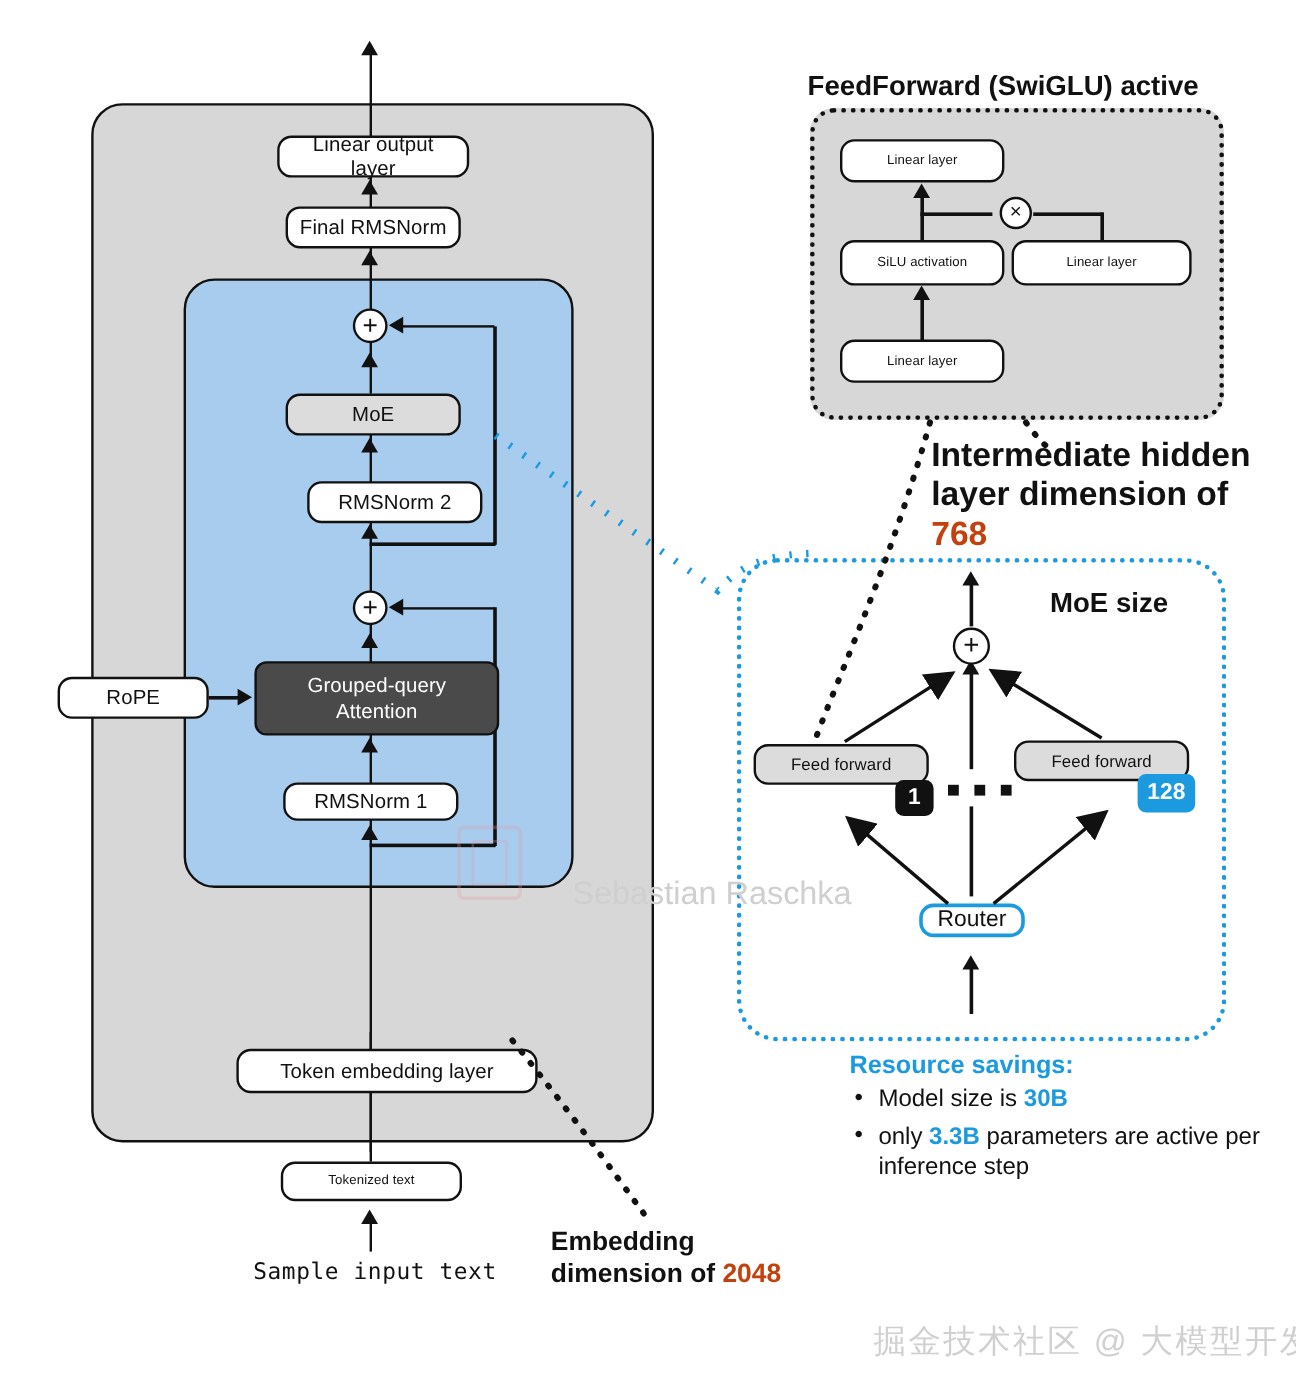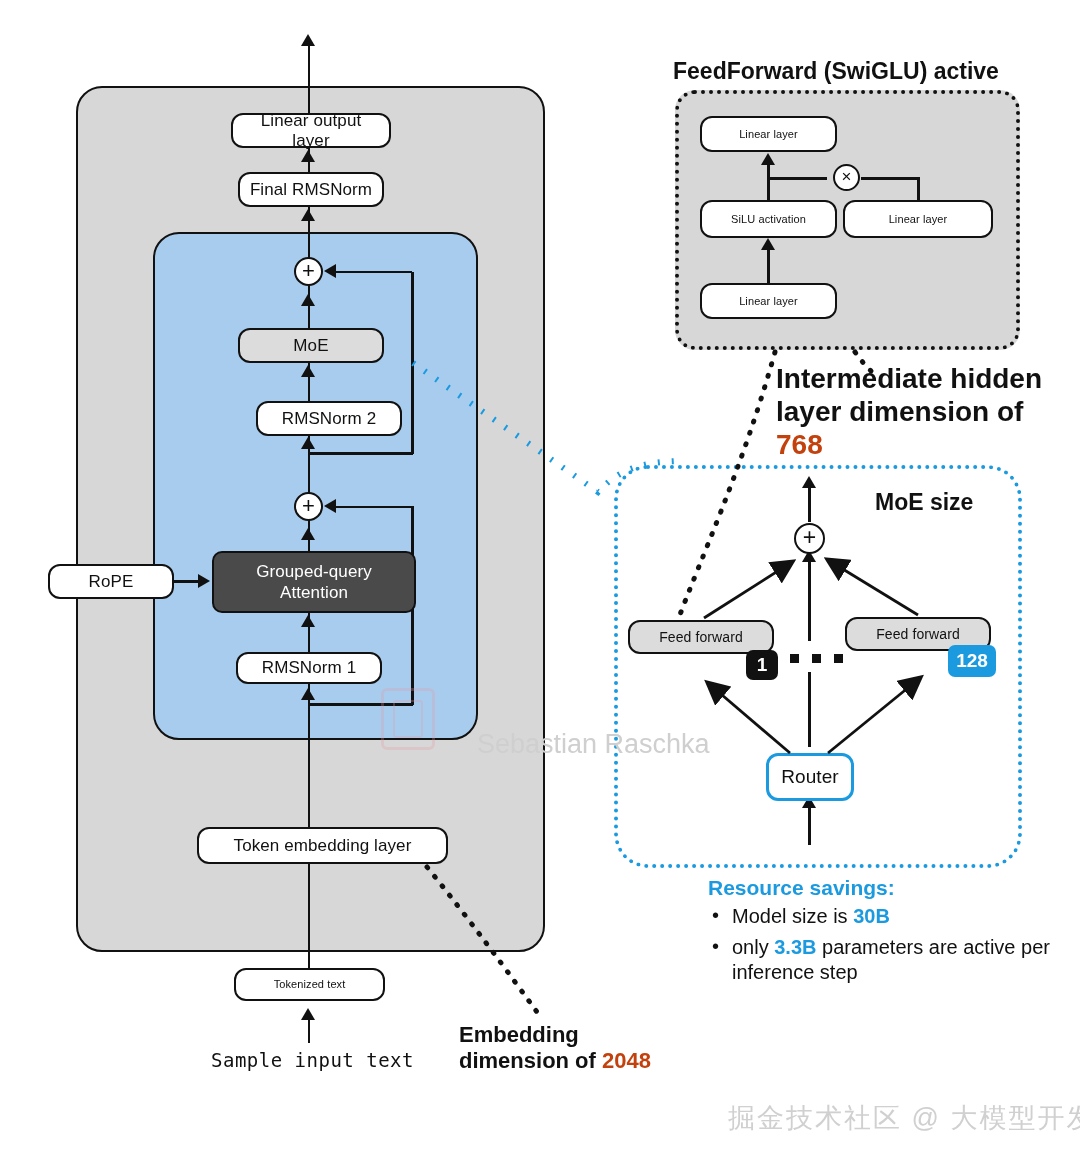--- a/index.html
+++ b/index.html
@@ -239,21 +239,21 @@
 
   <div class="node" style="left:48px; top:564px; width:126px; height:35px;">RoPE</div>
   <div class="ln h" style="left:174px; top:580px; width:26px;"></div>
   <div class="arrowhead right" style="left:198px; top:574px;"></div>
 
   <div class="node" style="left:236px; top:652px; width:146px; height:32px;">RMSNorm 1</div>
 
   <div class="arrowhead up" style="left:301px; top:615px;"></div>
   <div class="arrowhead up" style="left:301px; top:688px;"></div>
 
-  <div class="node" style="left:197px; top:827px; width:251px; height:37px;">Token embedding layer</div>
+  <div class="node" style="left:197px; top:874px; width:251px; height:37px;">Token embedding layer</div>
 
   <div class="node small" style="left:234px; top:968px; width:151px; height:33px;">Tokenized text</div>
 
   <div class="ln v" style="left:307.7px; top:1013px; height:30px;"></div>
   <div class="arrowhead up" style="left:301px; top:1008px;"></div>
 
   <div class="mono" style="left:211px; top:1049px;">Sample input text</div>
 
   <div class="caption" style="left:459px; top:1022px; font-size:22px;">
     <span>Embedding</span><br>
@@ -311,21 +311,21 @@
     <i></i>
     <i></i>
   </div>
 
   <div class="node gray tiny" style="left:628px; top:620px; width:146px; height:34px;">Feed forward</div>
   <div class="badge dark" style="left:746px; top:650px; width:32px; height:30px;">1</div>
 
   <div class="node gray tiny" style="left:845px; top:617px; width:146px; height:34px;">Feed forward</div>
   <div class="badge blue" style="left:948px; top:645px; width:48px; height:32px;">128</div>
 
-  <div class="node blueborder" style="left:766px; top:753px; width:88px; height:48px; font-size:19px;">Router</div>
+  <div class="node blueborder" style="left:766px; top:753px; width:88px; height:28px; font-size:19px;">Router</div>
 
   <div class="ln v" style="left:808px; top:800px; height:45px;"></div>
   <div class="arrowhead up" style="left:801.5px; top:796px;"></div>
 
   <div class="wm-logo" style="left:381px; top:688px;"></div>
   <div class="watermark name" style="left:460px; top:729px;margin-left:17px;">Sebastian Raschka</div>
   <div class="watermark cn" style="left:728px; top:1100px;">掘金技术社区 @ 大模型开发</div>
 
   <div class="savings" style="left:708px; top:876px; width:352px;">
     <div class="title">Resource savings:</div>

